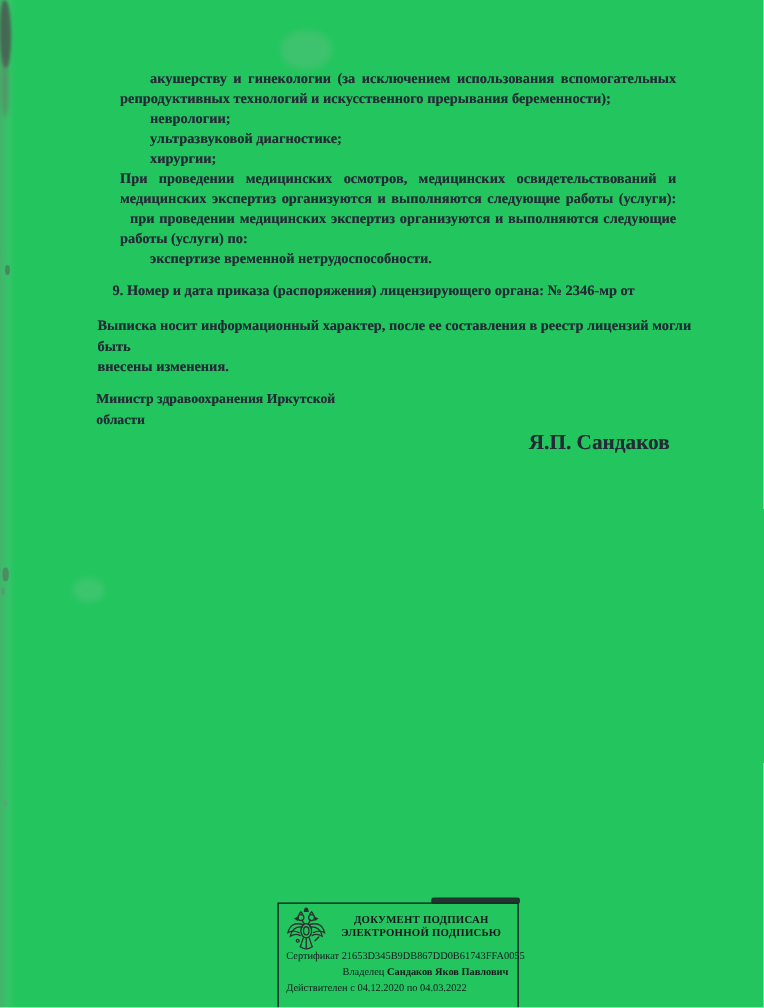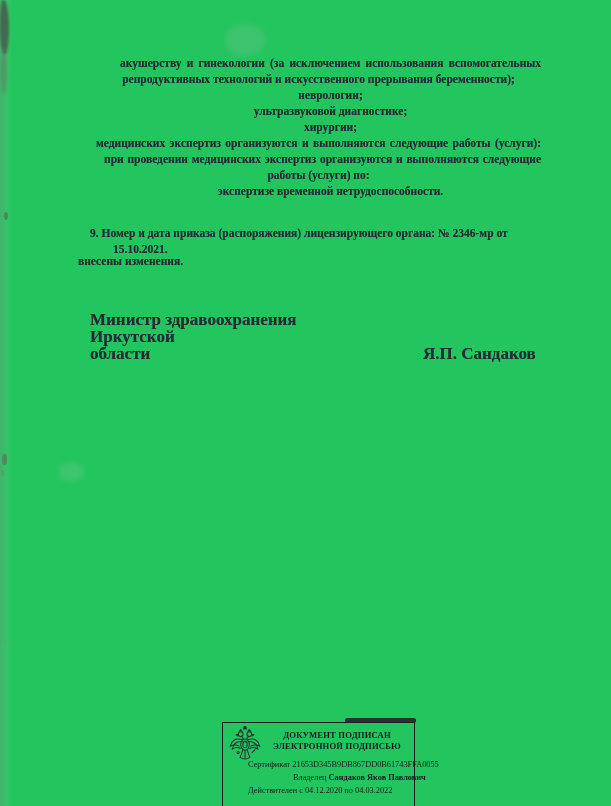--- a/index.html
+++ b/index.html
@@ -18,47 +18,47 @@
   .sm-top{left:224px;top:24px;width:42px;height:32px;background:#b9b9b4;opacity:.18;filter:blur(3px);border-radius:50%;}
   .sp1{left:4px;top:212px;width:4px;height:8px;background:#555;opacity:.5;filter:blur(.5px);border-radius:50%;}
   .sp2{left:2px;top:454px;width:5px;height:11px;background:#5d5d5a;opacity:.5;filter:blur(.5px);border-radius:40%;}
   .sp3{left:1px;top:470px;width:3px;height:6px;background:#777;opacity:.4;border-radius:50%;}
   .sp4{left:3px;top:640px;width:3px;height:5px;background:#888;opacity:.35;border-radius:50%;}
   .sm-mid{left:58px;top:462px;width:26px;height:20px;background:#c9c9c2;opacity:.16;filter:blur(3px);border-radius:50%;}
   
   .body-block{position:absolute;left:96px;top:55px;width:445px;
     font-size:11.5px;line-height:16px;font-weight:600;
     text-shadow:0 0 .3px rgba(36,42,54,.55);}
-  .ln{text-align:center;}
+  .ln{text-align:left;}
   .just{text-align:justify;text-align-last:justify;}
   .ind1{text-indent:8px;}
   .ind2{text-indent:24px;}
   .item9{position:absolute;left:90px;top:225px;width:460px;
     font-size:11.5px;line-height:16px;font-weight:600;
     text-shadow:0 0 .3px rgba(36,42,54,.55);}
   .item9 .l2{margin-left:23px;}
   .note{position:absolute;left:78px;top:253px;width:480px;
     font-size:11.5px;line-height:16.5px;font-weight:600;
     text-shadow:0 0 .3px rgba(36,42,54,.55);}
-  .minister{position:absolute;left:90px;top:311px;width:260px;
-    font-size:17px;line-height:17px;font-weight:600;
+  .minister{position:absolute;left:77px;top:311px;width:260px;
+    font-size:11px;line-height:17px;font-weight:600;
     text-shadow:0 0 .3px rgba(36,42,54,.55);}
   .sig-name{position:absolute;left:423px;top:344px;
     font-size:17px;font-weight:600;white-space:nowrap;
     text-shadow:0 0 .3px rgba(36,42,54,.55);}
   
   .stamp{position:absolute;left:222px;top:722px;width:193px;height:93px;
     box-sizing:border-box;border:1.6px solid #17171c;border-radius:0;
     color:#17181e;}
   .stamp-eagle{position:absolute;left:4px;top:3px;width:36px;height:38px;}
   .stamp-header{position:absolute;left:40px;right:3px;top:7px;
     text-align:center;font-size:8.6px;font-weight:700;line-height:11px;
     letter-spacing:.2px;white-space:nowrap;}
   .stamp-line{position:absolute;left:6px;font-size:8.3px;white-space:nowrap;
-    font-weight:500;letter-spacing:0;margin-left:19px;}
+    font-weight:500;letter-spacing:0;}
   .st-cert{top:37px;}
   .st-own{top:50px;padding-left:45px;}
   .st-val{top:63px;}
   .b{font-weight:700;}
   .stamp-bar{position:absolute;left:345px;top:718px;width:71px;height:5px;
     background:#222226;opacity:.88;filter:blur(.4px);border-radius:2px;}
 </style>
 </head>
 <body>
 
@@ -73,32 +73,33 @@
   <div class="smudge sp3"></div>
   <div class="smudge sp4"></div>
   <div class="smudge sm-mid"></div>
 
   <div class="body-block">
     <div class="ln ind2 just">акушерству и гинекологии (за исключением использования вспомогательных</div>
     <div class="ln">репродуктивных технологий и искусственного прерывания беременности);</div>
     <div class="ln ind2">неврологии;</div>
     <div class="ln ind2">ультразвуковой диагностике;</div>
     <div class="ln ind2">хирургии;</div>
+    <div class="ln just">При проведении медицинских осмотров, медицинских освидетельствований и</div>
     <div class="ln just">медицинских экспертиз организуются и выполняются следующие работы (услуги):</div>
     <div class="ln ind1 just">при проведении медицинских экспертиз организуются и выполняются следующие</div>
     <div class="ln">работы (услуги) по:</div>
     <div class="ln ind2">экспертизе временной нетрудоспособности.</div>
   </div>
 
   <div class="item9">
     <div class="l1">9. Номер и дата приказа (распоряжения) лицензирующего органа: № 2346-мр от</div>
-    <div class="l2">15.10.2021.</div>
   </div>
 
   <div class="note">
+    <div>Выписка носит информационный характер, после ее составления в реестр лицензий могли быть</div>
     <div>внесены изменения.</div>
   </div>
 
   <div class="minister">
     <div>Министр здравоохранения Иркутской</div>
     <div>области</div>
   </div>
   <div class="sig-name">Я.П. Сандаков</div>
 
   <div class="stamp">

